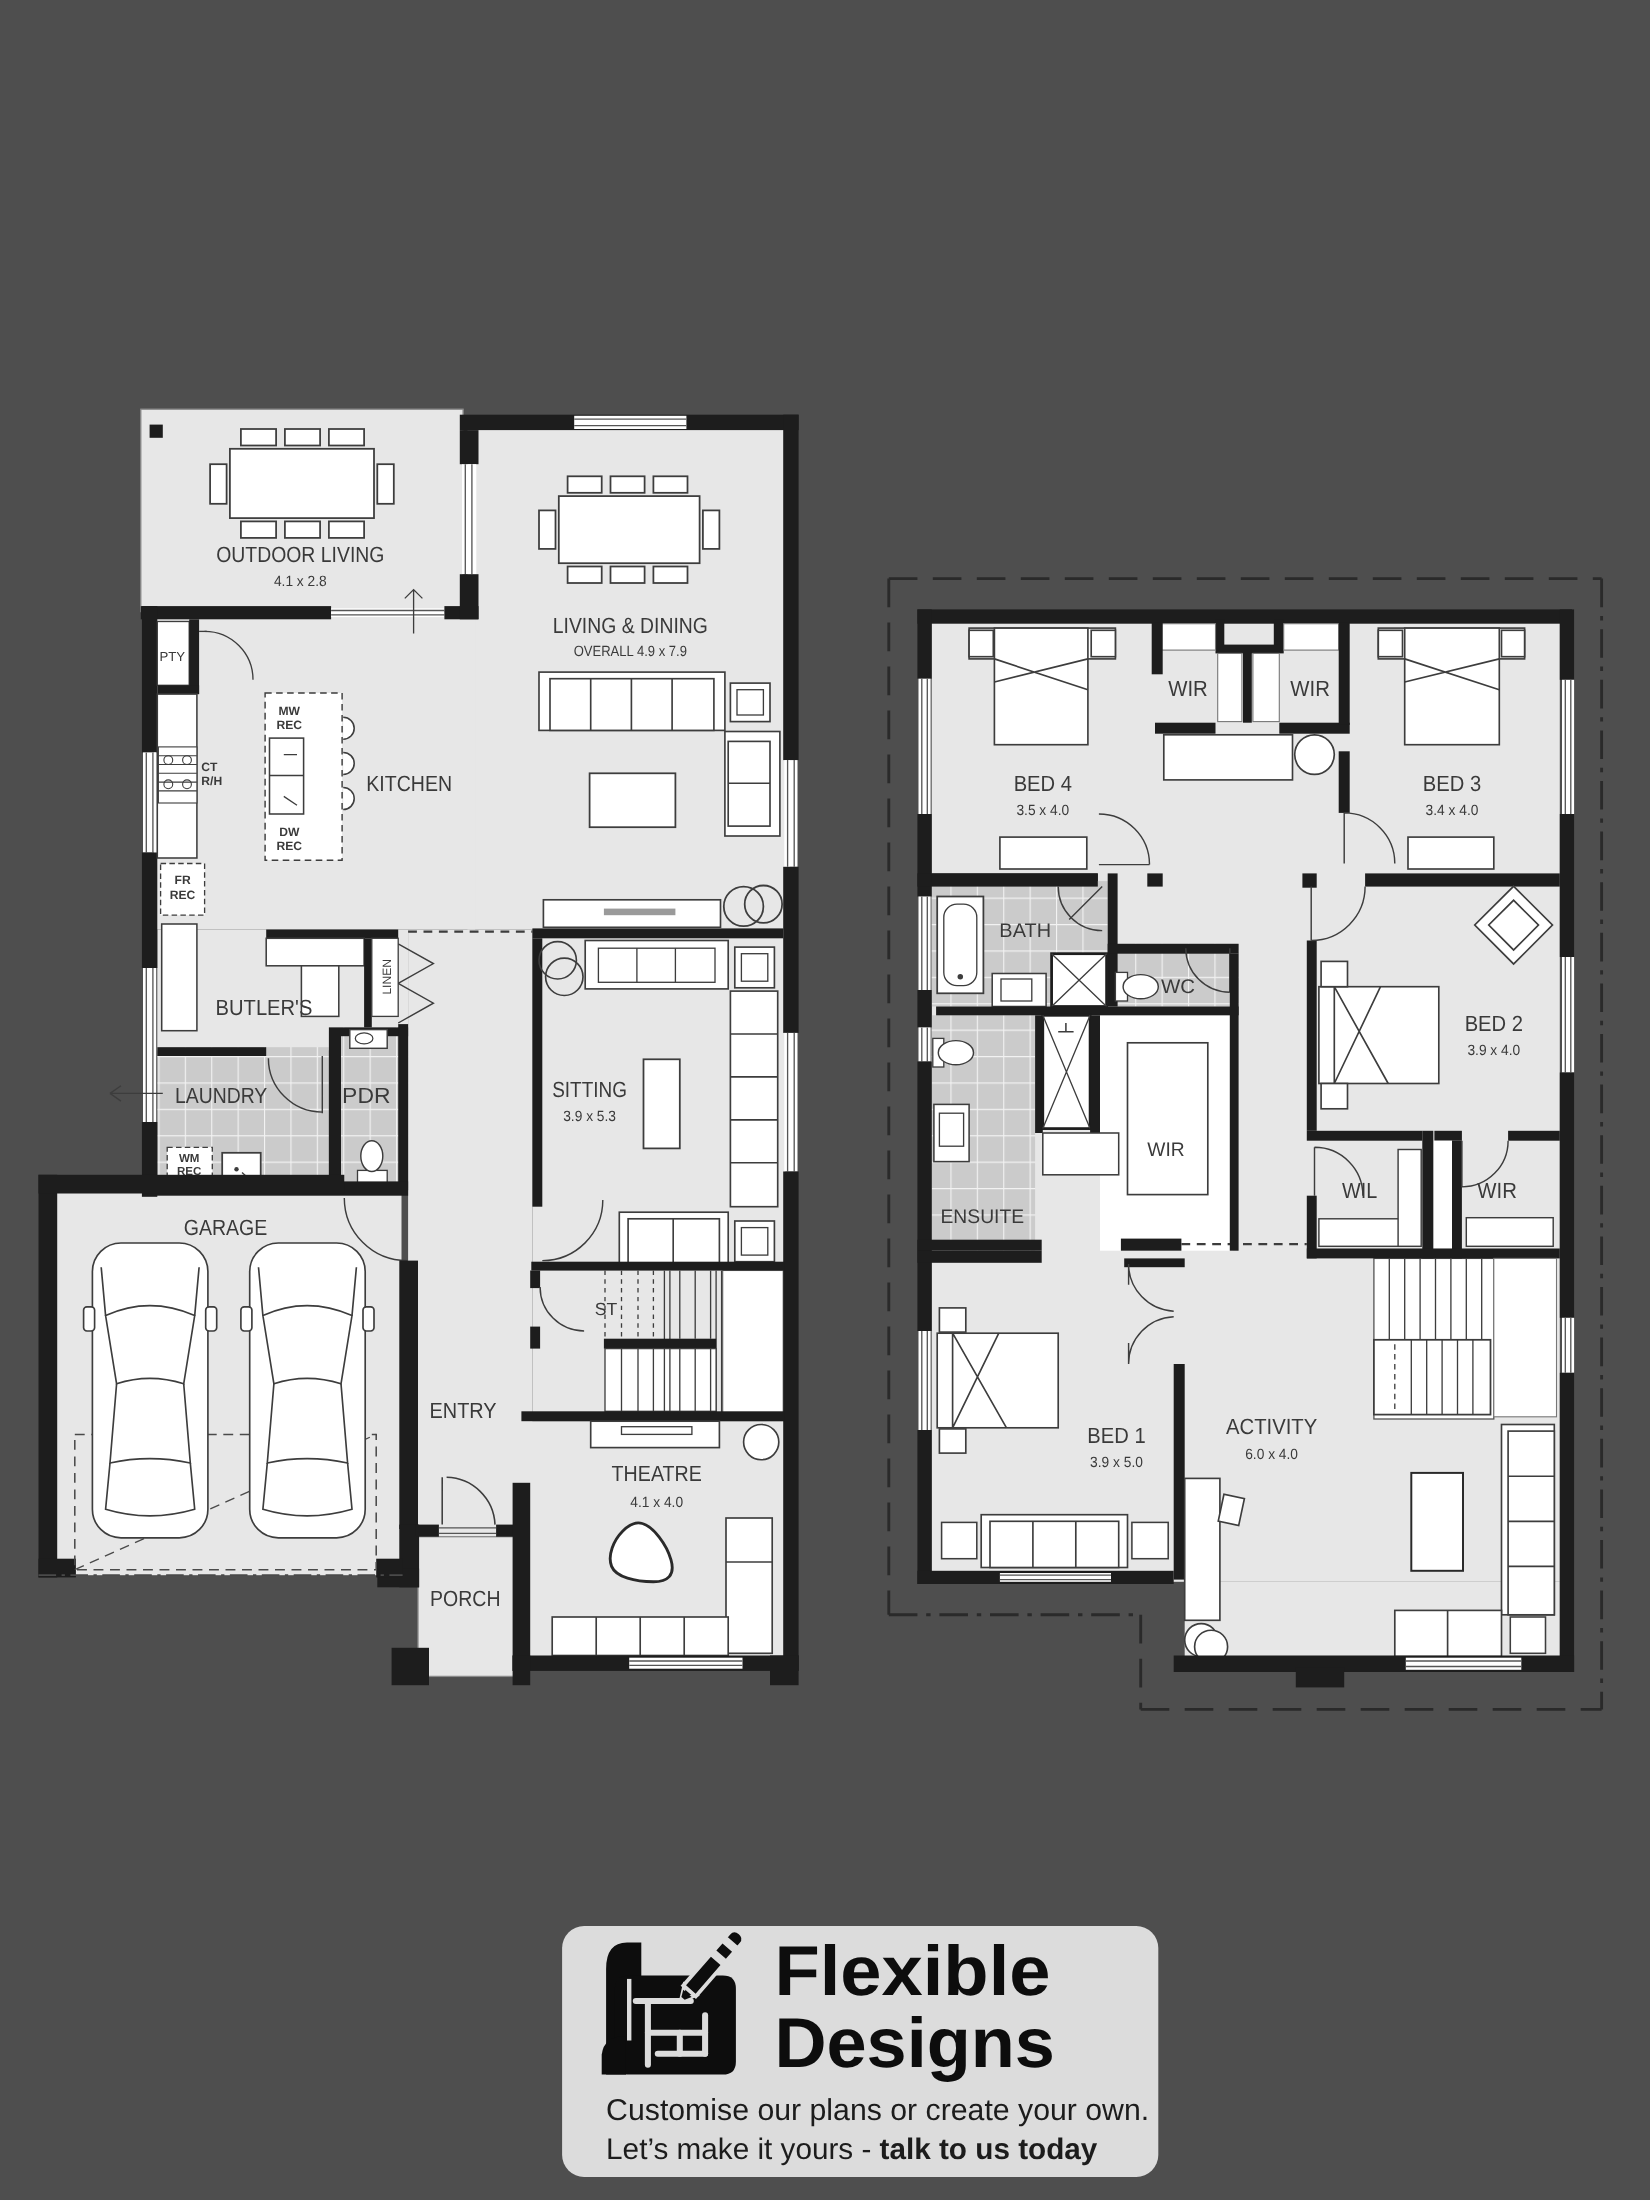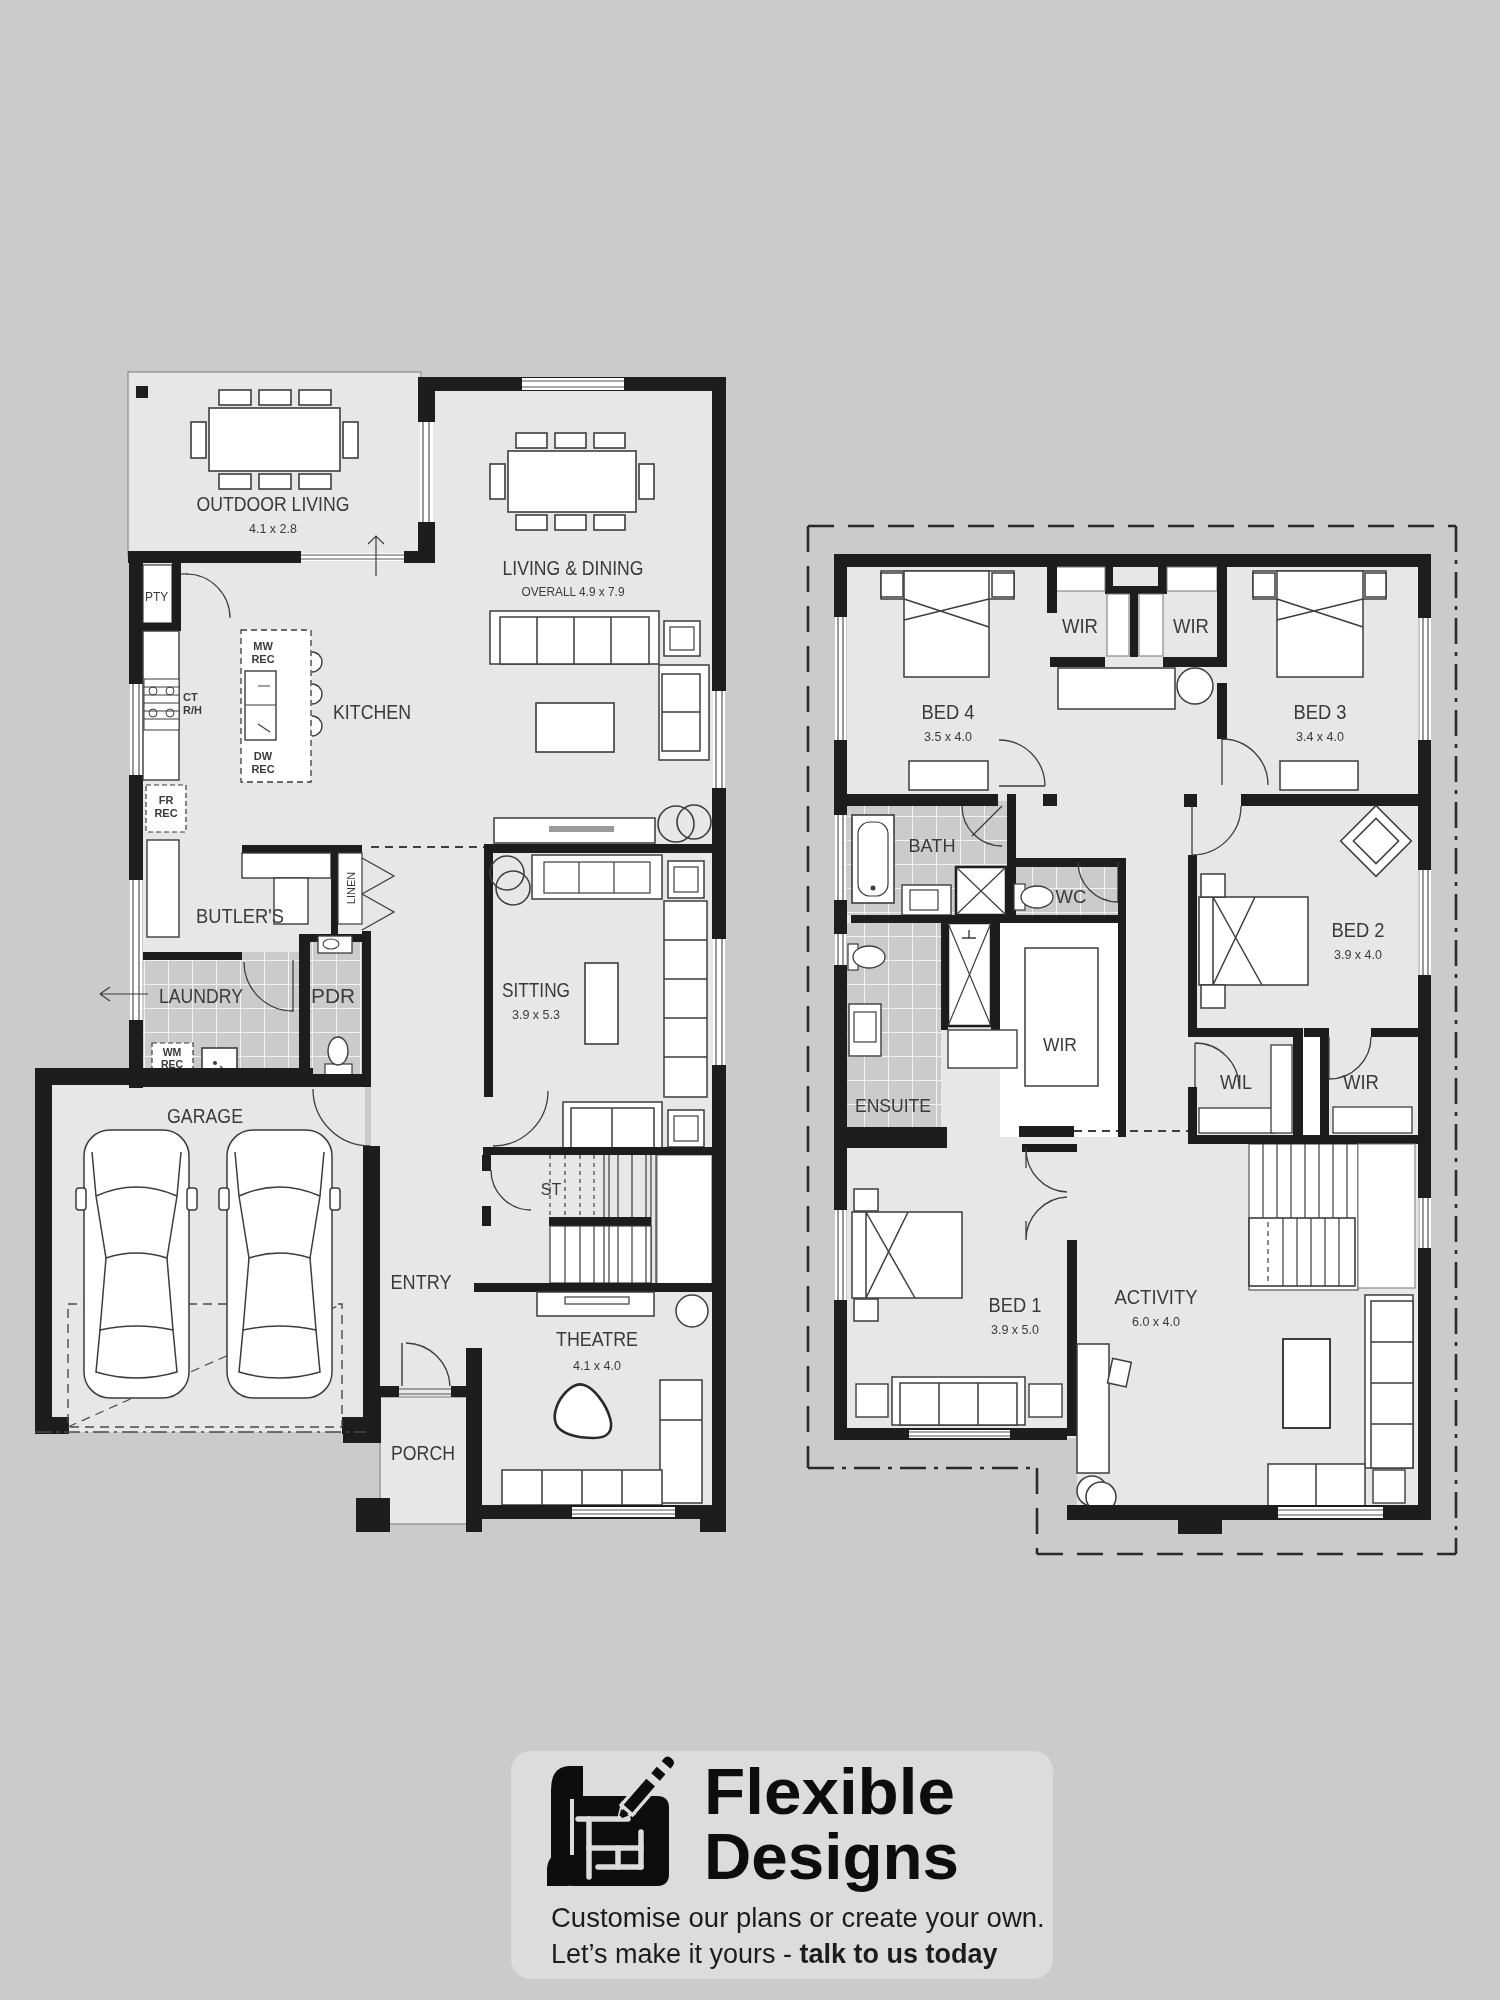--- a/index.html
+++ b/index.html
@@ -1,16 +1,16 @@
 <!DOCTYPE html>
 <html><head>
 <meta charset="utf-8">
 <style>
   html,body{margin:0;padding:0;background:#fff;}
-  #page{position:relative;width:1500px;height:2000px;background:#5eead4;overflow:hidden;filter:grayscale(1);
+  #page{position:relative;width:1500px;height:2000px;background:#1d4ed8;overflow:hidden;filter:grayscale(1);
         font-family:"Liberation Sans", sans-serif;}
   svg{display:block;}
   text{font-family:"Liberation Sans", sans-serif;-webkit-font-smoothing:antialiased;}
   *{-webkit-font-smoothing:antialiased;}
 </style>
 </head>
 <body>
 <div id="page">
 <svg width="1500" height="2000" viewBox="0 0 1500 2000">
 <defs>

